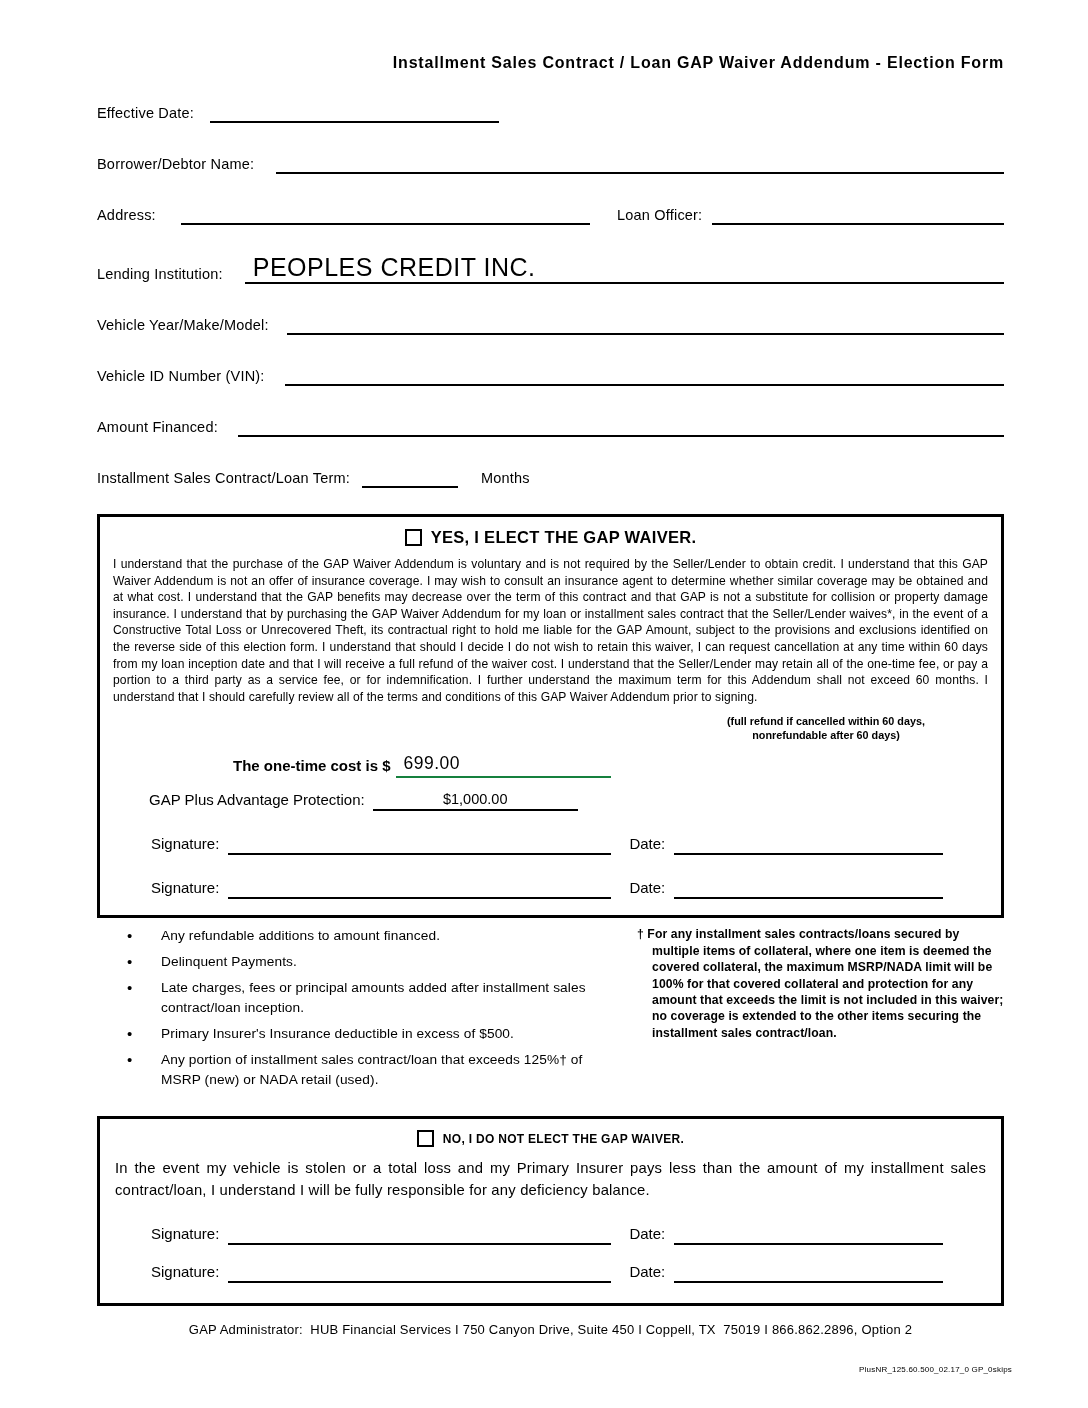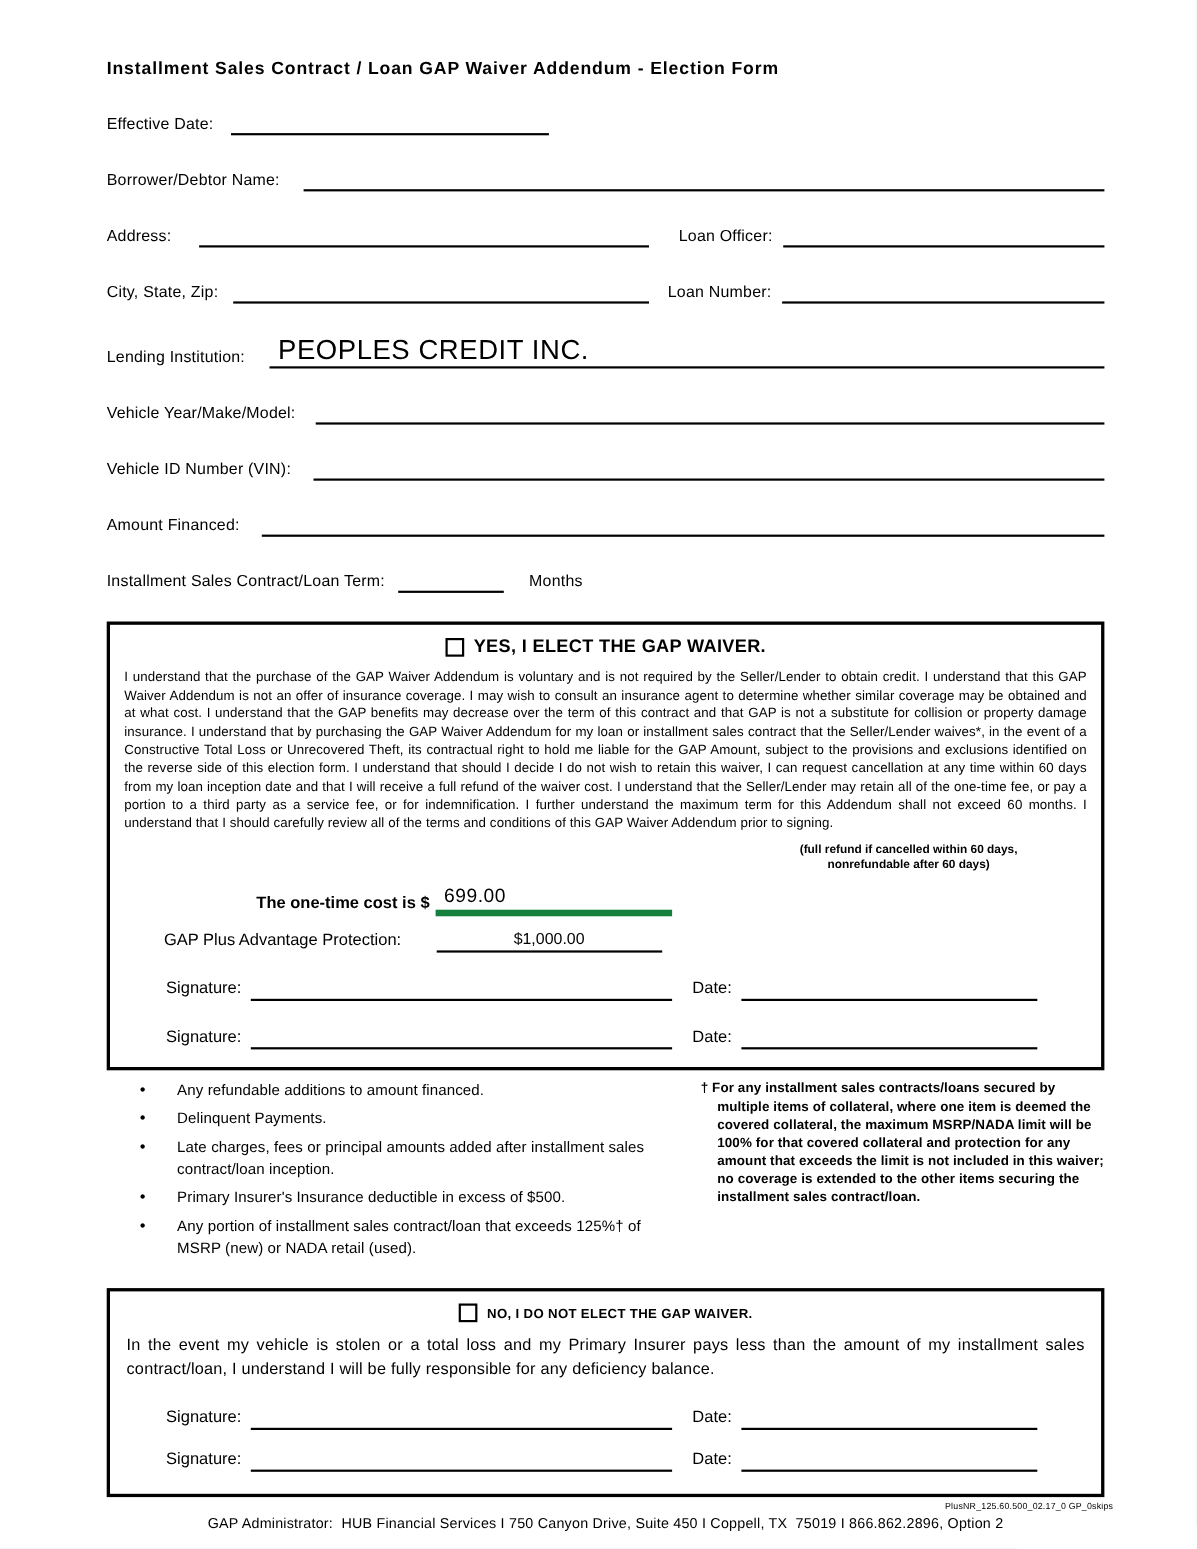--- a/index.html
+++ b/index.html
@@ -3,42 +3,42 @@
 <meta charset="utf-8">
 <style>
   * { box-sizing: border-box; margin: 0; padding: 0; }
   html,body { background:#e8e8e8; }
   .page {
     width: 1088px; height: 1408px; background:#ffffff; color:#000;
     font-family: "Liberation Sans", sans-serif;
     position: relative; margin: 0 auto; overflow: hidden;
   }
   .content { padding: 54px 84px 0 97px; }
-  .title { text-align:left; font-weight:bold; font-size:16px; letter-spacing:0.8px; }
+  .title { text-align:right; font-weight:bold; font-size:16px; letter-spacing:0.8px; }
 
   .frow { display:flex; align-items:flex-end; font-size:14.5px; margin-top:29px; letter-spacing:0.2px; }
   .frow .lbl { white-space:nowrap; padding-bottom:2px; }
   .fline { border-bottom:2px solid #000; height:22px; }
   .grow { flex:1 1 auto; }
   .leftgroup { display:flex; align-items:flex-end; width:493px; flex:0 0 auto; }
   .inst-val { font-size:25px; letter-spacing:0.5px; padding-left:8px; line-height:26px; white-space:nowrap; }
 
   .electbox { border:3px solid #000; margin-top:26px; padding:8px 13px 16px 13px; }
   .electhead { display:flex; justify-content:center; align-items:center; gap:9px; margin-top:3px; }
   .cbx { width:17px; height:17px; border:2px solid #000; background:#fff; flex:0 0 auto; }
   .electhead .ht { font-weight:bold; font-size:16.5px; letter-spacing:0.3px; }
   .yesbody { margin-top:9px; font-size:12.1px; line-height:16.6px; text-align:justify; letter-spacing:0.1px; }
 
   .costrow { display:flex; align-items:flex-end; margin-top:8px; }
   .costlbl { font-weight:bold; font-size:15px; margin-left:120px; padding-bottom:4px; white-space:nowrap;text-align:center; }
-  .costline { width:215px; border-bottom:6px solid #15803d; margin-left:5px;margin-top:40px; }
+  .costline { width:215px; border-bottom:2px solid #15803d; margin-left:5px;margin-top:40px; }
   .costval { font-size:17.5px; padding-left:8px; display:inline-block; padding-bottom:2px; letter-spacing:0.5px; }
   .refundnote { margin-left:auto; margin-right:42px; width:240px; font-size:10.8px; font-weight:bold; text-align:center; line-height:13.5px; align-self:flex-start; padding-top:2px; }
 
-  .gapplusrow { display:flex; align-items:center; margin-top:13px;gap:24px; }
+  .gapplusrow { display:flex; align-items:center; margin-top:13px; }
   .gappluslbl { font-size:15px; margin-left:36px; padding-bottom:3px; white-space:nowrap; }
   .gapplusline { width:205px; border-bottom:2px solid #000; margin-left:8px; text-align:center; font-size:14.5px; padding-bottom:2px; }
 
   .sigrow { display:flex; align-items:flex-end; margin:24px 45px 0 38px; font-size:15px; }
   .sigrow .lbl { padding-bottom:3px; white-space:nowrap; }
   .sigline { width:383px; border-bottom:2px solid #000; height:20px; margin-left:9px; flex:0 0 auto; }
   .datelbl { margin-left:18px; }
   .dateline { flex:1 1 auto; border-bottom:2px solid #000; height:20px; margin-left:9px; }
 
   .exclhead { text-align:center; font-size:14.5px; margin-top:15px; letter-spacing:0.2px; }
@@ -78,28 +78,20 @@
 
     <div class="frow">
       <span class="leftgroup">
         <span class="lbl">Address:</span>
         <span class="fline grow" style="margin-left:25px;"></span>
       </span>
       <span class="lbl" style="margin-left:27px;">Loan Officer:</span>
       <span class="fline grow" style="margin-left:10px;"></span>
     </div>
 
-    <div class="frow">
-      <span class="leftgroup">
-        <span class="lbl">City, State, Zip:</span>
-        <span class="fline grow" style="margin-left:14px;"></span>
-      </span>
-      <span class="lbl" style="margin-left:17px;">Loan Number:</span>
-      <span class="fline grow" style="margin-left:10px;"></span>
-    </div>
 
     <div class="frow">
       <span class="lbl">Lending Institution:</span>
       <span class="fline grow" style="margin-left:22px; height:30px;"><span class="inst-val">PEOPLES CREDIT INC.</span></span>
     </div>
 
     <div class="frow">
       <span class="lbl">Vehicle Year/Make/Model:</span>
       <span class="fline grow" style="margin-left:18px;"></span>
     </div>

